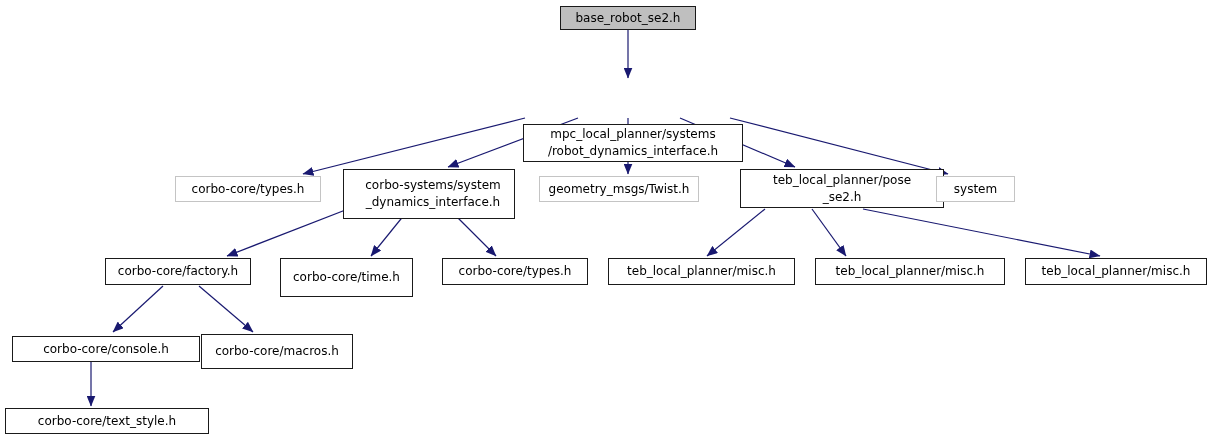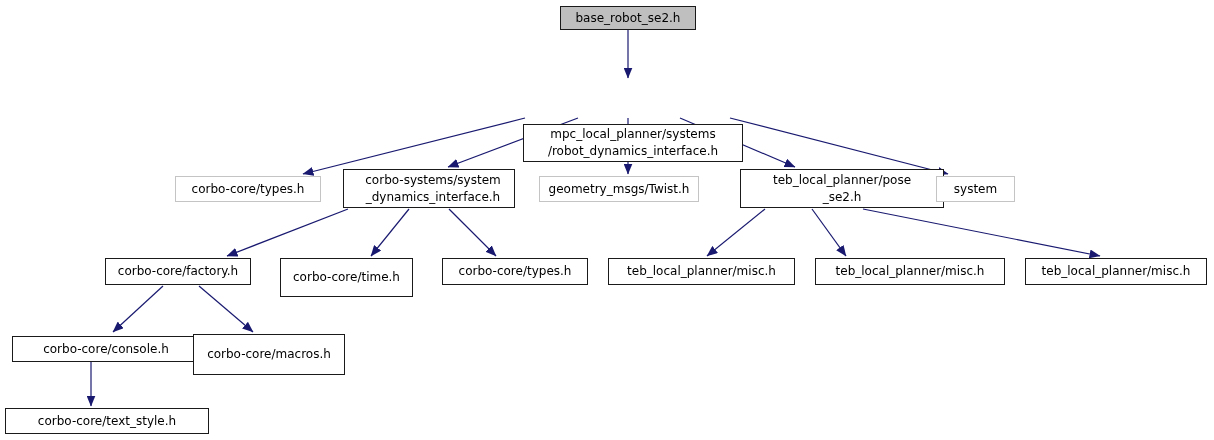--- a/index.html
+++ b/index.html
@@ -82,29 +82,29 @@
         <line x1="163" y1="286" x2="113" y2="332" marker-end="url(#arrowhead)"></line>
         <line x1="199" y1="286" x2="253" y2="332" marker-end="url(#arrowhead)"></line>
         <line x1="91" y1="361" x2="91" y2="406" marker-end="url(#arrowhead)"></line>
       </g>
   </svg>
   <div>
       <div class="node root" style="left: 560px; top: 6px; width: 136px; height: 24px;"><span>base_robot_se2.h</span></div>
       <div class="node doc" style="left: 523px; top: 80px; width: 220px; height: 38px; margin-top: 44px;"><span>mpc_local_planner/systems
 /robot_dynamics_interface.h</span></div>
       <div class="node external" style="left: 175px; top: 176px; width: 146px; height: 26px;"><span>corbo-core/types.h</span></div>
-      <div class="node doc" style="left: 343px; top: 169px; width: 172px; height: 39px; padding-left: 8px;"><span>corbo-systems/system
+      <div class="node doc" style="left: 343px; top: 169px; width: 172px; height: 50px; padding-left: 8px;"><span>corbo-systems/system
 _dynamics_interface.h</span></div>
       <div class="node external" style="left: 539px; top: 176px; width: 160px; height: 26px;"><span>geometry_msgs/Twist.h</span></div>
       <div class="node doc" style="left: 740px; top: 169px; width: 204px; height: 39px;"><span>teb_local_planner/pose
 _se2.h</span></div>
       <div class="node external" style="left: 936px; top: 176px; width: 79px; height: 26px;"><span>system</span></div>
       <div class="node doc" style="left: 105px; top: 258px; width: 146px; height: 27px;"><span>corbo-core/factory.h</span></div>
       <div class="node doc" style="left: 280px; top: 258px; width: 133px; height: 39px;"><span>corbo-core/time.h</span></div>
       <div class="node doc" style="left: 442px; top: 258px; width: 146px; height: 27px;"><span>corbo-core/types.h</span></div>
       <div class="node doc" style="left: 608px; top: 258px; width: 187px; height: 27px;"><span>teb_local_planner/misc.h</span></div>
       <div class="node doc" style="left: 815px; top: 258px; width: 190px; height: 27px;"><span>teb_local_planner/misc.h</span></div>
       <div class="node doc" style="left: 1025px; top: 258px; width: 182px; height: 27px;"><span>teb_local_planner/misc.h</span></div>
       <div class="node doc" style="left: 12px; top: 336px; width: 188px; height: 26px;"><span>corbo-core/console.h</span></div>
-      <div class="node doc" style="left: 193px; top: 334px; width: 152px; height: 41px;"><span>corbo-core/macros.h</span></div>
+      <div class="node doc" style="left: 201px; top: 334px; width: 152px; height: 35px;"><span>corbo-core/macros.h</span></div>
       <div class="node doc" style="left: 5px; top: 408px; width: 204px; height: 26px;"><span>corbo-core/text_style.h</span></div>
     </div>
 </div>
 
 </body></html>

